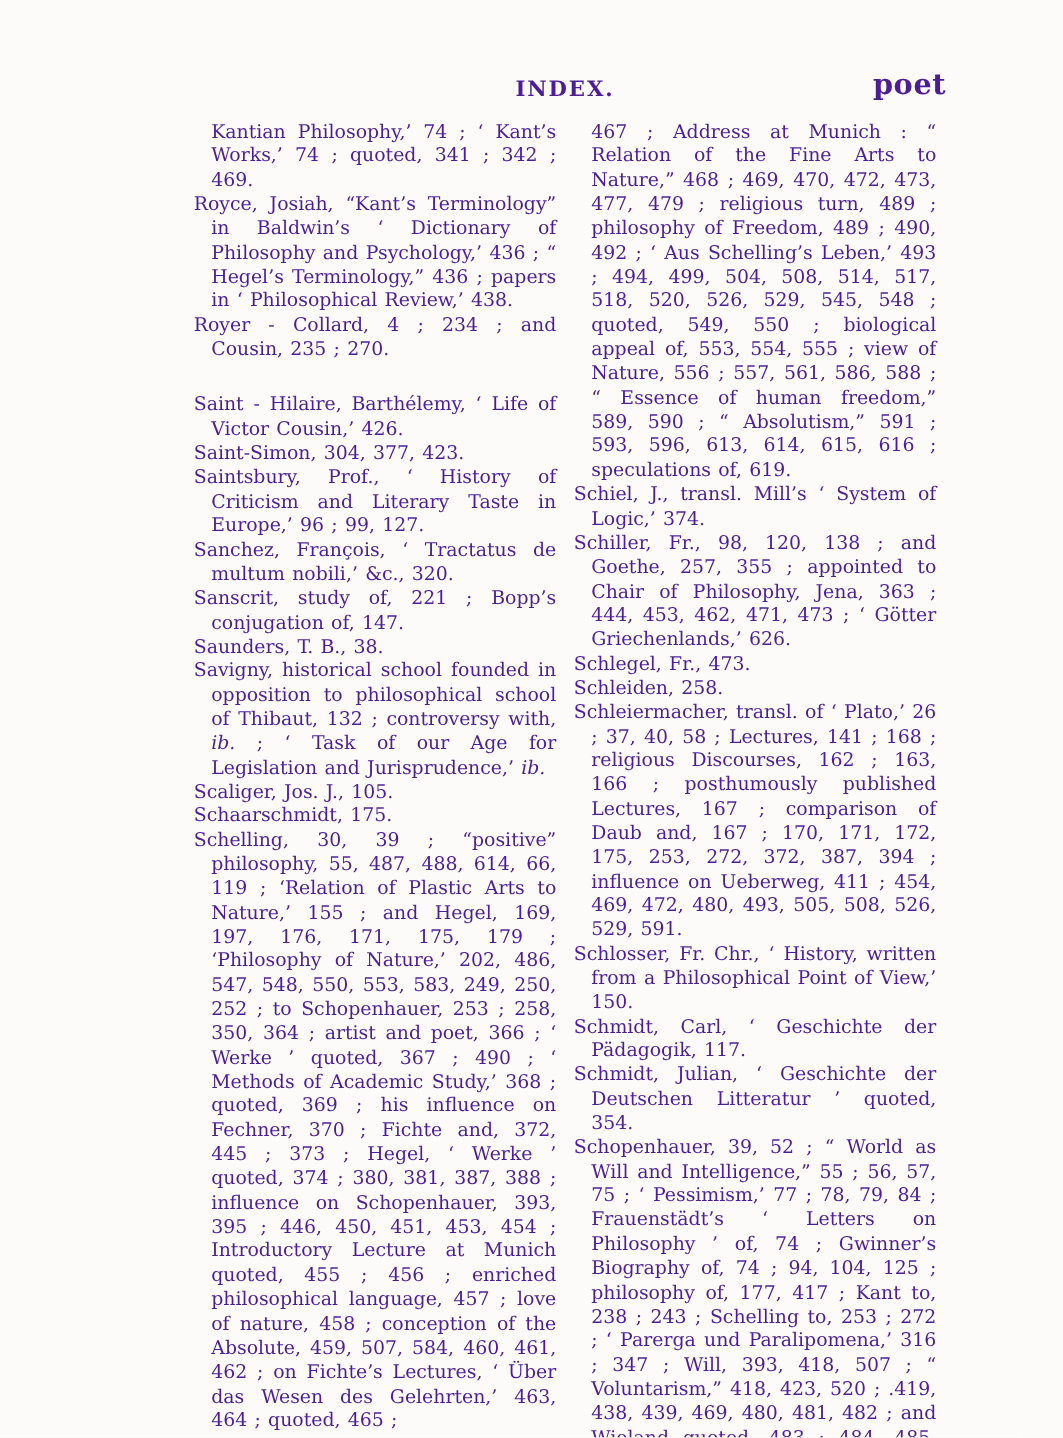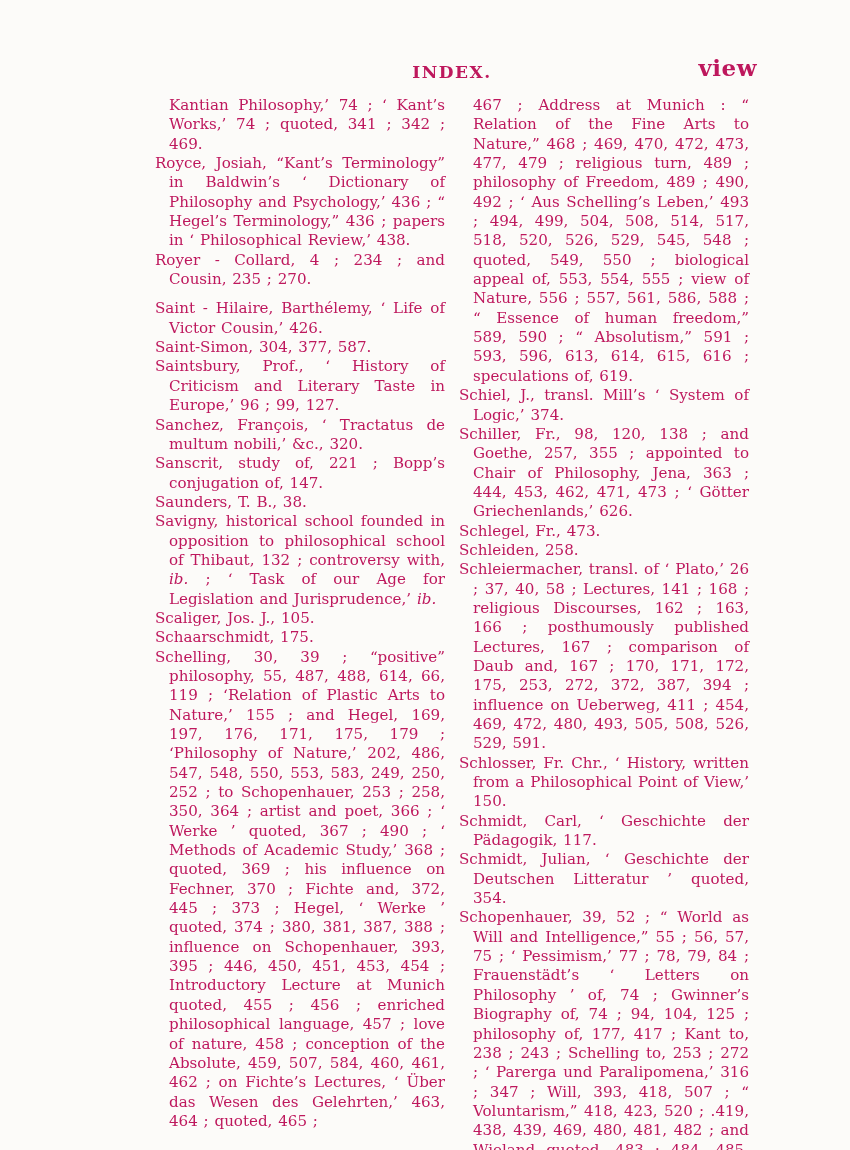--- a/index.html
+++ b/index.html
@@ -6,21 +6,21 @@
     margin: 0;
     padding: 0;
     background: #f7f6f4;
     font-family: "DejaVu Serif", "Liberation Serif", serif;
   }
   .page {
     position: relative;
     width: 850px;
     height: 1150px;
     background: #fcfbf9;
-    color: #be185d;
+    color: #4c1d95;
     overflow: hidden;
   }
   .content {
     position: absolute;
     left: 155px;
     top: 58px;
     width: 594px;
   }
   .header-row {
     position: relative;
@@ -59,39 +59,39 @@
     line-height: 19.35px;
     text-align: justify;
     text-indent: -14px;
     padding-left: 14px;
     word-spacing: 1px;
   }
   .entry.cont {
     text-indent: 0;
   }
   .entry.gap {
-    margin-top: 10px;
+    margin-top: 25px;
   }
 </style>
 </head>
 <body>
 
 <div class="page">
   <div class="content">
     <div class="header-row">
       <div class="header-title">INDEX.</div>
-      <div class="page-number">view</div>
+      <div class="page-number">poet</div>
     </div>
     <div class="columns">
       <div class="col">
           <p class="entry cont">Kantian Philosophy,’ 74 ; ‘ Kant’s Works,’ 74 ; quoted, 341 ; 342 ; 469.</p>
           <p class="entry">Royce, Josiah, “Kant’s Terminology” in Baldwin’s ‘ Dictionary of Philosophy and Psychology,’ 436 ; “ Hegel’s Terminology,” 436 ; papers in ‘ Philosophical Review,’ 438.</p>
           <p class="entry">Royer - Collard, 4 ; 234 ; and Cousin, 235 ; 270.</p>
           <p class="entry gap">Saint - Hilaire, Barthélemy, ‘ Life of Victor Cousin,’ 426.</p>
-          <p class="entry">Saint-Simon, 304, 377, 587.</p>
+          <p class="entry">Saint-Simon, 304, 377, 423.</p>
           <p class="entry">Saintsbury, Prof., ‘ History of Criticism and Literary Taste in Europe,’ 96 ; 99, 127.</p>
           <p class="entry">Sanchez, François, ‘ Tractatus de multum nobili,’ &amp;c., 320.</p>
           <p class="entry">Sanscrit, study of, 221 ; Bopp’s conjugation of, 147.</p>
           <p class="entry">Saunders, T. B., 38.</p>
           <p class="entry">Savigny, historical school founded in opposition to philosophical school of Thibaut, 132 ; controversy with, <i>ib.</i> ; ‘ Task of our Age for Legislation and Jurisprudence,’ <i>ib.</i></p>
           <p class="entry">Scaliger, Jos. J., 105.</p>
           <p class="entry">Schaarschmidt, 175.</p>
           <p class="entry">Schelling, 30, 39 ; “positive” philosophy, 55, 487, 488, 614, 66, 119 ; ‘Relation of Plastic Arts to Nature,’ 155 ; and Hegel, 169, 197, 176, 171, 175, 179 ; ‘Philosophy of Nature,’ 202, 486, 547, 548, 550, 553, 583, 249, 250, 252 ; to Schopenhauer, 253 ; 258, 350, 364 ; artist and poet, 366 ; ‘ Werke ’ quoted, 367 ; 490 ; ‘ Methods of Academic Study,’ 368 ; quoted, 369 ; his influence on Fechner, 370 ; Fichte and, 372, 445 ; 373 ; Hegel, ‘ Werke ’ quoted, 374 ; 380, 381, 387, 388 ; influence on Schopenhauer, 393, 395 ; 446, 450, 451, 453, 454 ; Introductory Lecture at Munich quoted, 455 ; 456 ; enriched philosophical language, 457 ; love of nature, 458 ; conception of the Absolute, 459, 507, 584, 460, 461, 462 ; on Fichte’s Lectures, ‘ Über das Wesen des Gelehrten,’ 463, 464 ; quoted, 465 ;</p>
         </div>
       <div class="col">

